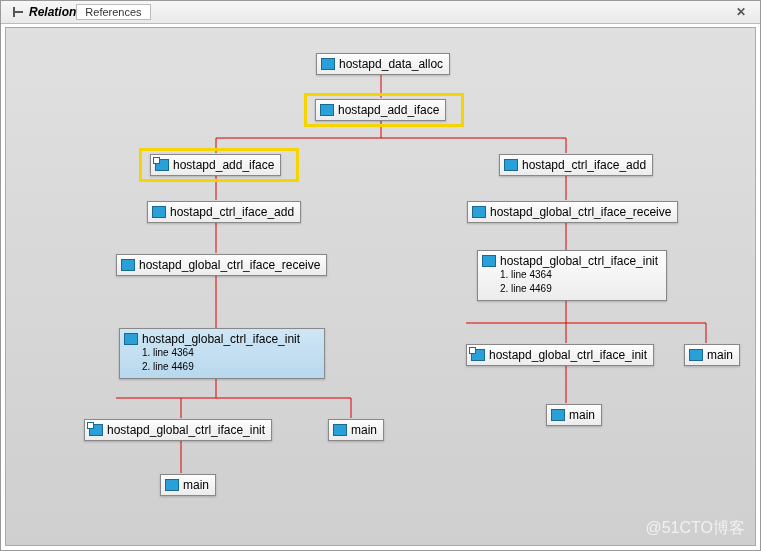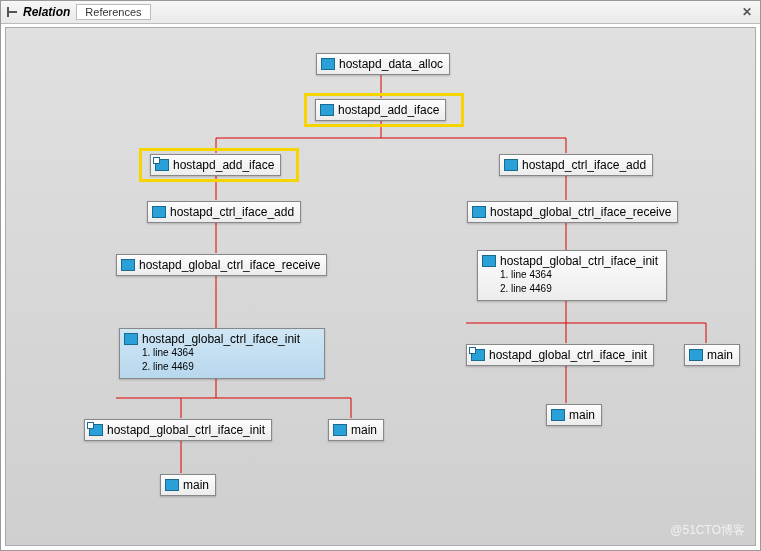--- a/index.html
+++ b/index.html
@@ -1,34 +1,34 @@
 <!DOCTYPE html>
 <html><head>
 <meta charset="utf-8">
 <style>
 html,body{margin:0;padding:0;font-family:"Segoe UI",Tahoma,sans-serif;font-size:12px;background:#fff;}
 .window{width:761px;height:551px;position:relative;border:1px solid #999;box-sizing:border-box;}
-.header{height:22px;background:linear-gradient(#f7f7f7,#e9e9e9);border-bottom:1px solid #bbb;display:flex;align-items:center;padding:0 4px;}
+.header{height:22px;background:linear-gradient(#f7f7f7,#e9e9e9);border-bottom:1px solid #bbb;display:flex;align-items:center;padding:0 10px;}
 .header .ttl{font-weight:bold;font-style:italic;margin-left:4px;}
-.header .tab{margin-left:6px;background:#fff;border:1px solid #bbb;padding:1px 8px;color:#333;font-size:11px;}
+.header .tab{background:#fff;border:1px solid #bbb;padding:1px 8px;color:#333;font-size:11px;}
 .header .close{margin-left:auto;color:#555;font-weight:bold;cursor:pointer;padding:0 4px;}
 .canvas{position:absolute;left:4px;right:4px;top:26px;bottom:4px;background:linear-gradient(#e0e0e0,#cfcfcf);border:1px solid #aaa;overflow:hidden;}
 .node{position:absolute;background:linear-gradient(#fdfdfd,#ececec);border:1px solid #888;padding:3px 6px 3px 4px;white-space:nowrap;display:flex;align-items:center;box-shadow:0 1px 2px rgba(0,0,0,0.2);}
 .node.sel{background:linear-gradient(#cfe6f5,#b8d8ee);}
 .node .ic{width:12px;height:10px;background:#2aa0d8;border:1px solid #1a6a90;margin-right:4px;display:inline-block;position:relative;}
 .node .ic.def::after{content:"";position:absolute;left:-3px;top:-3px;width:5px;height:5px;background:#fff;border:1px solid #1a6a90;}
 .hl{position:absolute;border:3px solid #f5d400;pointer-events:none;}
 .sub{font-size:10px;padding-left:18px;line-height:14px;}
 svg.edges{position:absolute;left:0;top:0;width:100%;height:100%;pointer-events:none;}
 svg.edges line{stroke:#d00;stroke-width:1;}
 .hicon{width:14px;height:12px;position:relative;}
 .hicon::before,.hicon::after{content:"";position:absolute;background:#555;}
 .hicon::before{left:2px;top:1px;width:2px;height:10px;}
 .hicon::after{left:2px;top:5px;width:10px;height:2px;}
-.watermark{position:absolute;right:10px;bottom:6px;color:rgba(255,255,255,0.7);font-size:12px;}
+.watermark{position:absolute;right:10px;bottom:6px;color:rgba(255,255,255,0.7);font-size:16px;}
 </style>
 </head>
 <body>
 
 <div class="window">
   <div class="header">
     <span class="hicon"></span>
     <span class="ttl">Relation</span>
     <span class="tab">References</span>
     <span class="close">✕</span>

